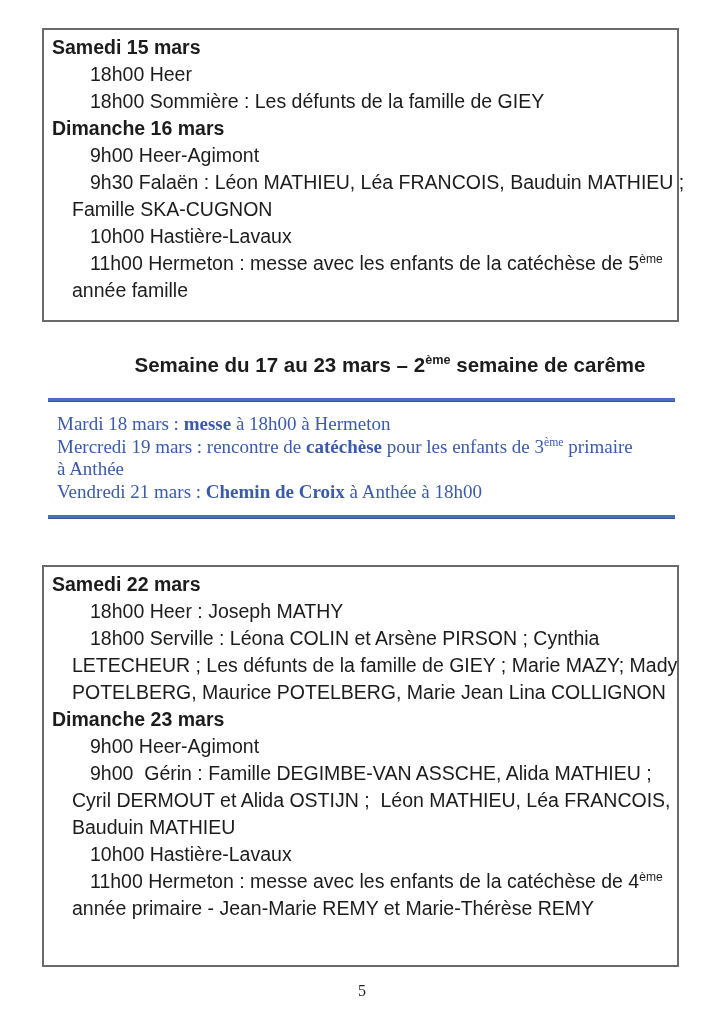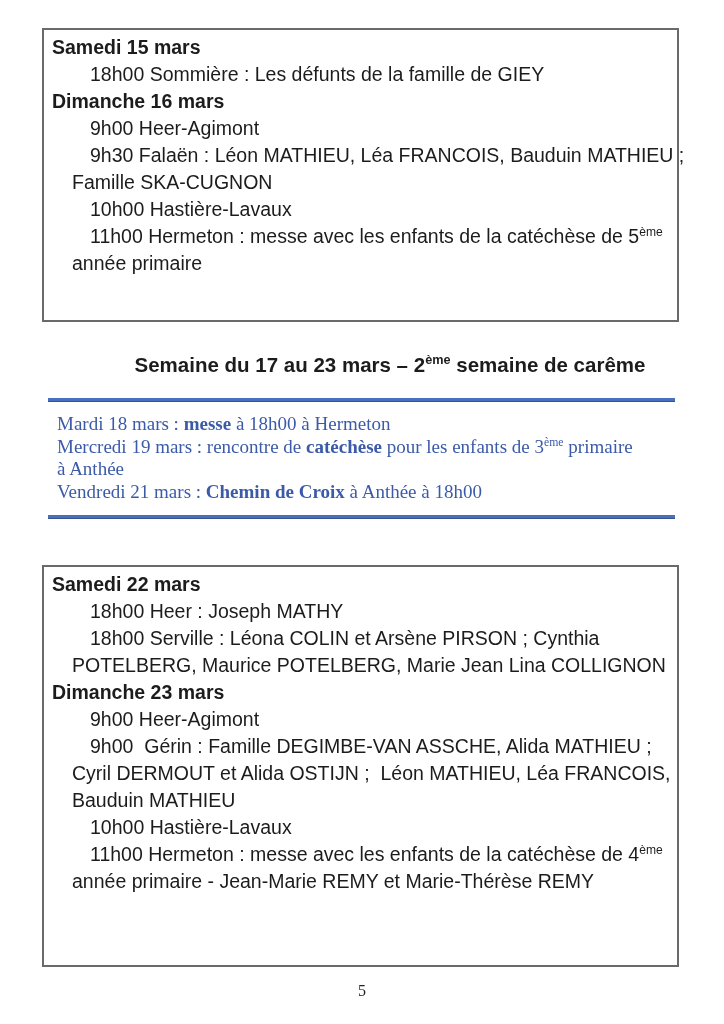--- a/index.html
+++ b/index.html
@@ -87,47 +87,49 @@
     font-family: "Liberation Serif", serif;
     font-size: 16px;
     color: #222222;
   }
 </style>
 </head>
 <body>
 
 <div class="box box1">
   <div class="line day"><span>Samedi 15 mars</span></div>
+  <div class="line entry"><span>18h00 Heer</span></div>
   <div class="line entry"><span>18h00 Sommière : Les défunts de la famille de GIEY</span></div>
   <div class="line day"><span>Dimanche 16 mars</span></div>
   <div class="line entry"><span>9h00 Heer-Agimont</span></div>
   <div class="line entry"><span>9h30 Falaën : Léon MATHIEU, Léa FRANCOIS, Bauduin MATHIEU ;</span></div>
   <div class="line cont"><span>Famille SKA-CUGNON</span></div>
   <div class="line entry"><span>10h00 Hastière-Lavaux</span></div>
   <div class="line entry"><span>11h00 Hermeton : messe avec les enfants de la catéchèse de 5</span><sup>ème</sup></div>
-  <div class="line cont"><span>année primaire</span></div>
+  <div class="line cont"><span>année famille</span></div>
 </div>
 
 <div class="heading"><span>Semaine du 17 au 23 mars – 2</span><sup>ème</sup><span> semaine de carême</span></div>
 
 <div class="rule rule-top"></div>
 
 <div class="events">
   <div class="eline"><span>Mardi 18 mars : </span><span style="font-weight: bold;">messe</span><span> à 18h00 à Hermeton</span></div>
   <div class="eline"><span>Mercredi 19 mars : rencontre de </span><span style="font-weight: bold;">catéchèse</span><span> pour les enfants de 3</span><sup>ème</sup><span> primaire</span></div>
   <div class="eline"><span>à Anthée</span></div>
   <div class="eline"><span>Vendredi 21 mars : </span><span style="font-weight: bold;">Chemin de Croix</span><span> à Anthée à 18h00</span></div>
 </div>
 
 <div class="rule rule-bottom"></div>
 
 <div class="box box2">
   <div class="line day"><span>Samedi 22 mars</span></div>
   <div class="line entry"><span>18h00 Heer : Joseph MATHY</span></div>
   <div class="line entry"><span>18h00 Serville : Léona COLIN et Arsène PIRSON ; Cynthia</span></div>
+  <div class="line cont"><span>LETECHEUR ; Les défunts de la famille de GIEY ; Marie MAZY; Mady</span></div>
   <div class="line cont"><span>POTELBERG, Maurice POTELBERG, Marie Jean Lina COLLIGNON</span></div>
   <div class="line day"><span>Dimanche 23 mars</span></div>
   <div class="line entry"><span>9h00 Heer-Agimont</span></div>
   <div class="line entry"><span>9h00  Gérin : Famille DEGIMBE-VAN ASSCHE, Alida MATHIEU ;</span></div>
   <div class="line cont"><span>Cyril DERMOUT et Alida OSTIJN ;  Léon MATHIEU, Léa FRANCOIS,</span></div>
   <div class="line cont"><span>Bauduin MATHIEU</span></div>
   <div class="line entry"><span>10h00 Hastière-Lavaux</span></div>
   <div class="line entry"><span>11h00 Hermeton : messe avec les enfants de la catéchèse de 4</span><sup>ème</sup></div>
   <div class="line cont"><span>année primaire - Jean-Marie REMY et Marie-Thérèse REMY</span></div>
 </div>

